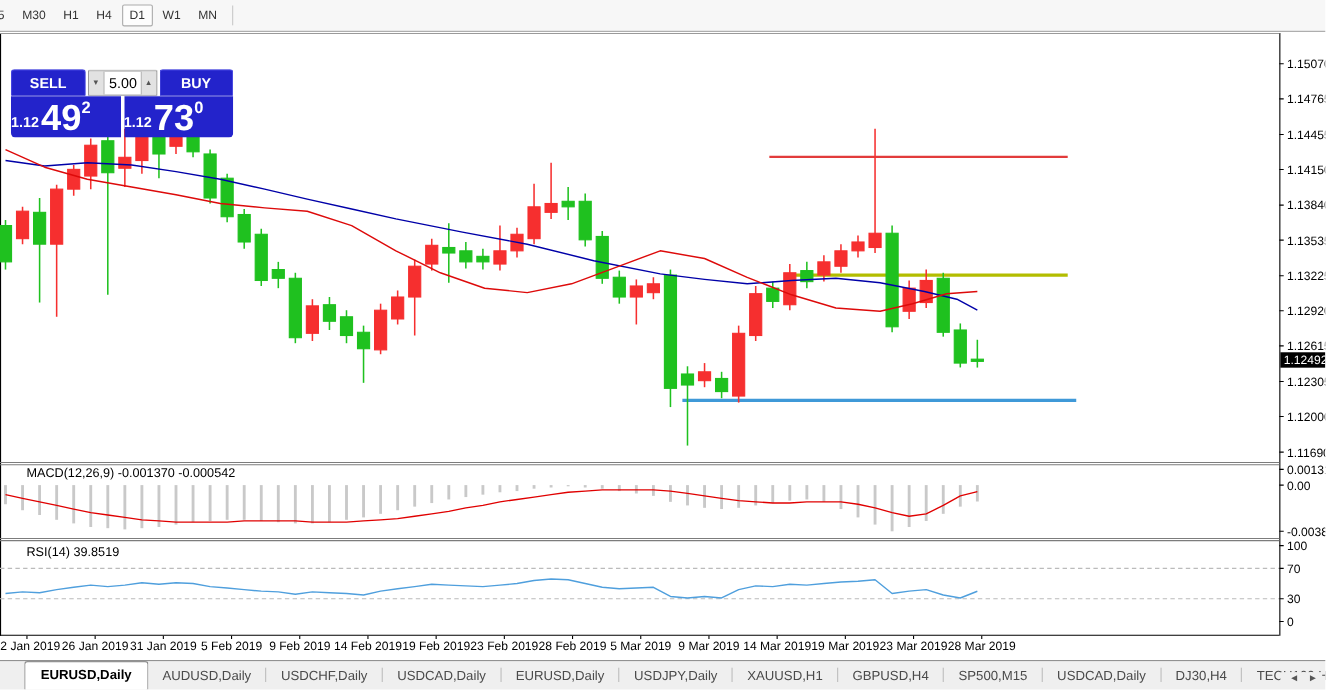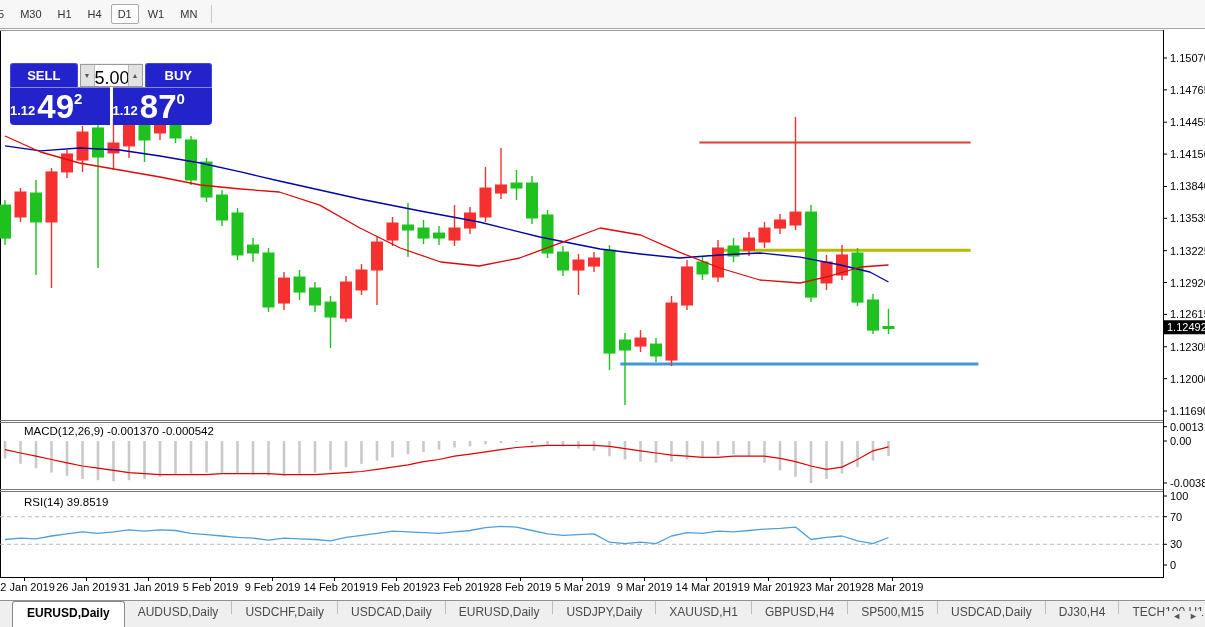--- a/index.html
+++ b/index.html
@@ -23,32 +23,32 @@
   .tp-btn{background:#2323cb;border:1px solid #4545e0;border-bottom:none;color:#fff;
     font-size:13px;font-weight:700;display:flex;align-items:center;justify-content:center;
     border-radius:3px 3px 0 0;width:76px}
   .vol-wrap{flex:1;display:flex;align-items:center;justify-content:center;background:#efefef;
     margin:0 2px;border-radius:2px}
   .vol-box{display:flex;height:21px;border:1px solid #9a9a9a;background:#fff}
   .vol-btn{width:13px;background:#e2e2e2;color:#555;font-size:7px;display:flex;align-items:center;
     justify-content:center}
   .vol-btn.dec{border-right:1px solid #bbb}
   .vol-btn.inc{border-left:1px solid #bbb}
-  .vol-value{width:30px;font-size:18px;color:#000;text-align:right;padding:3px 3px 0 0}
+  .vol-value{width:30px;font-size:13px;color:#000;text-align:right;padding:3px 3px 0 0}
   .tp-row2{display:flex;height:38px}
   .price-cell{background:#2323cb;border-top:1px solid rgba(255,255,255,.45);color:#fff;
     display:flex;align-items:center;justify-content:flex-start;flex:1}
   .price-cell.sell{border-radius:0 0 0 4px;margin-right:1.5px}
   .price-cell.buy{border-radius:0 0 4px 0;margin-left:1.5px}
   .price-small{font-size:13px;font-weight:700;align-self:flex-end;margin:0 2px 7px 0}
   .price-big{font-size:33px;font-weight:700;line-height:36px}
   .price-sup{font-size:15px;font-weight:700;align-self:flex-start;margin-top:2px}
   .tabbar{position:absolute;top:600px;left:0;width:1205px;height:27px;background:#efefef;
-    border-top:1px solid #919191;display:flex;box-sizing:border-box;
-    padding-left:12px;overflow:hidden}
+    border-top:1px solid #919191;display:flex;align-items:flex-end;box-sizing:border-box;
+    padding-left:22px;overflow:hidden}
   .tab{font-size:12px;color:#4a4a4a;padding:4px 13px 6px;white-space:nowrap}
   .tab.active{background:#fff;border:1px solid #8a8a8a;border-bottom:none;border-radius:3px 3px 0 0;
     color:#000;font-weight:700;padding:4px 14px 7px}
   .tab-sep{width:1px;height:13px;background:#bdbdbd;margin:0 0 7px 0;flex:none}
   .tab-scroll{position:absolute;right:3px;bottom:6px;display:flex;align-items:center;background:#efefef;padding-left:4px}
   .scroll-btn{font-size:9px;color:#555;padding:0 4px}
 </style>
 </head>
 <body>
 
@@ -342,21 +342,21 @@
       <button class="tp-btn">BUY</button>
     </div>
     <div class="tp-row2">
       <div class="price-cell sell">
         <span class="price-small">1.12</span>
         <span class="price-big">49</span>
         <span class="price-sup">2</span>
       </div>
       <div class="price-cell buy">
         <span class="price-small">1.12</span>
-        <span class="price-big">87</span>
+        <span class="price-big">73</span>
         <span class="price-sup">0</span>
       </div>
     </div>
   </div>
 
   <div class="ind-label macd-label">MACD(12,26,9) -0.001370 -0.000542</div>
   <div class="ind-label rsi-label">RSI(14) 39.8519</div>
 </div>
 
 <div class="tabbar">

